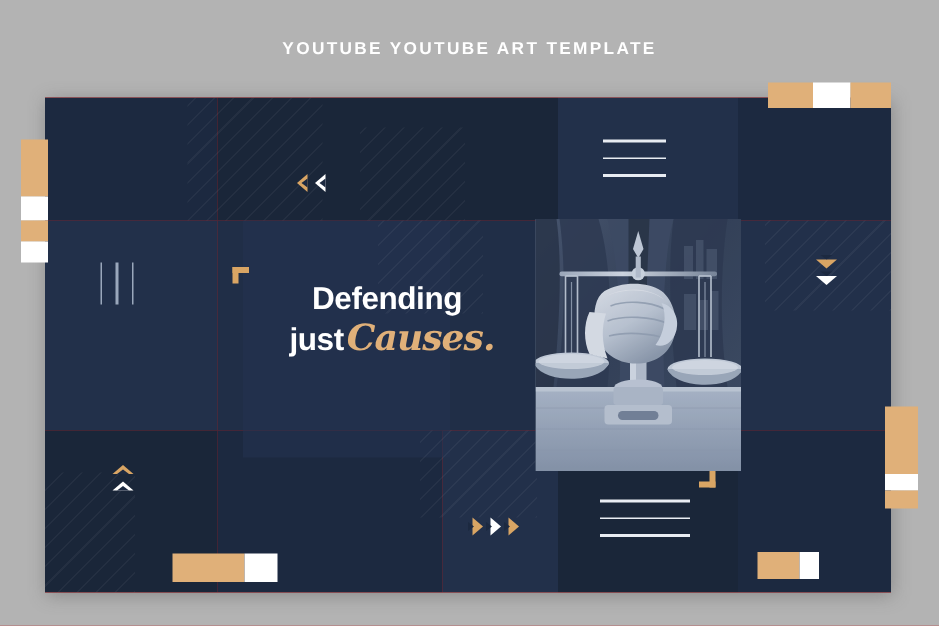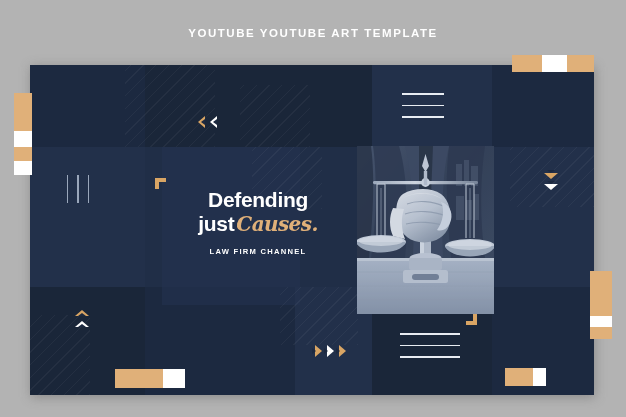--- a/index.html
+++ b/index.html
@@ -186,21 +186,21 @@
   }
   .hl-just {
     color: #ffffff;
     font-size: 21px;
     font-weight: bold;
     letter-spacing: -0.3px;
     font-family: "Liberation Sans", sans-serif;
   }
   .hl-script {
     color: #e0b079;
-    font-size: 20px;
+    font-size: 24px;
     font-style: italic;
     font-weight: bold;
     font-family: "DejaVu Serif", serif;
     letter-spacing: -0.6px;
     margin-left: 2px;
   }
   .hl-sub {
     color: #ffffff;
     font-size: 7.6px;
     font-weight: bold;
@@ -304,21 +304,20 @@
     <div class="corner" style="left:436px;top:249px;width:11px;height:11px;">
       <div class="h" style="left:0;bottom:0;top:auto;width:11px;height:4px;"></div>
       <div class="v" style="right:0;left:auto;top:0;width:4px;height:11px;"></div>
     </div>
 
     <div class="headline">
       <div class="hl-line1">Defending</div>
       <div class="hl-line2">
         <span class="hl-just">just</span><span class="hl-script">Causes.</span>
       </div>
-      <div class="hl-sub">LAW FIRM CHANNEL</div>
     </div>
 
     <div class="photo">
       <svg width="137" height="168" viewBox="0 0 137 168" xmlns="http://www.w3.org/2000/svg">
         <defs>
           <linearGradient id="bgGrad" x1="0" y1="0" x2="1" y2="1">
             <stop offset="0%" stop-color="#46536a"></stop>
             <stop offset="45%" stop-color="#2f3b50"></stop>
             <stop offset="100%" stop-color="#3c4a60"></stop>
           </linearGradient>

